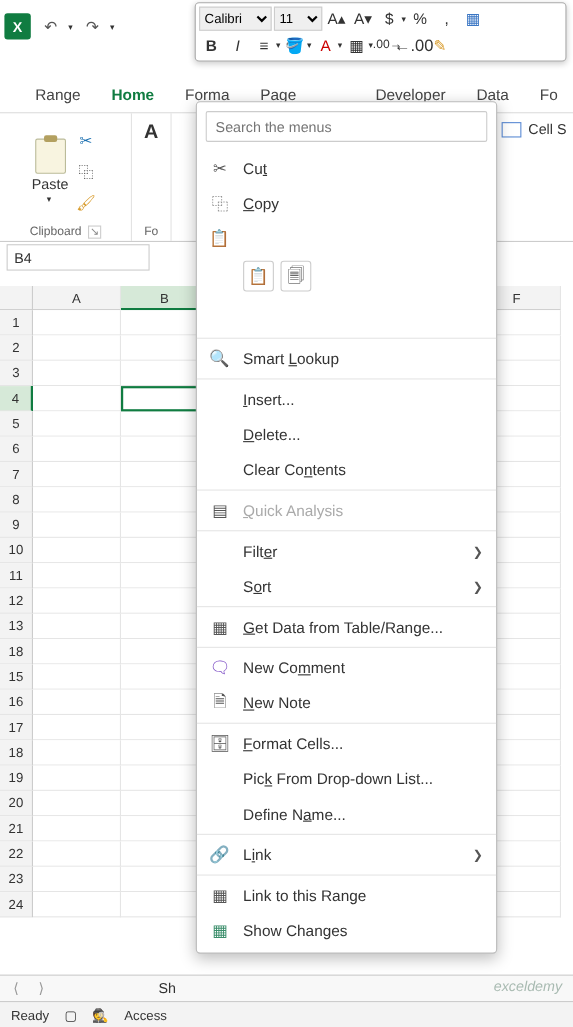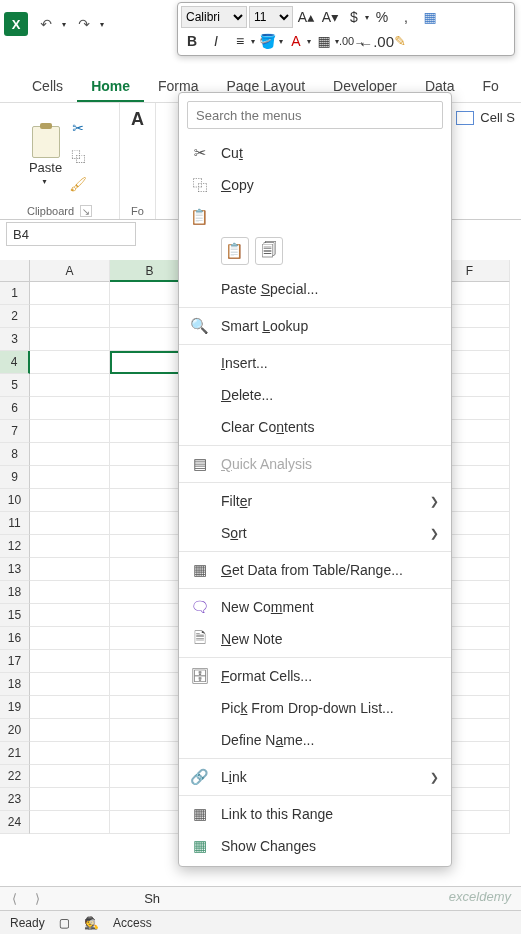--- a/index.html
+++ b/index.html
@@ -107,21 +107,21 @@
     <span class="drop-arrow">▾</span>
     <div class="mini-btn">▦</div>
     <span class="drop-arrow">▾</span>
     <div class="mini-btn" style="font-size:11px">.00→</div>
     <div class="mini-btn" style="font-size:15px">←.00</div>
     <div class="mini-btn" style="color:#d89b2b">✎</div>
   </div>
 </div>
 
 <div class="tabs">
-  <div class="tab">Cells</div>
+  <div class="tab">Range</div>
   <div class="tab active">Home</div>
   <div class="tab">Forma</div>
   <div class="tab">Page Layout</div>
   <div class="tab">Developer</div>
   <div class="tab">Data</div>
   <div class="tab">Fo</div>
 </div>
 
 <div class="ribbon">
   <div class="group" style="width:120px">
@@ -361,21 +361,20 @@
     </div>
   <div class="ctx-item">
       <span class="ctx-ico" style="color:#c79a3a">📋</span>
     </div>
   <div class="ctx-paste-opts">
     <div class="paste-opt">📋</div>
     <div class="paste-opt">🗐</div>
   </div>
   <div class="ctx-item">
       <span class="ctx-ico"></span>
-      <span class="ctx-label">Paste <u>S</u>pecial...</span>
     </div>
   <div class="ctx-sep"></div>
   <div class="ctx-item">
       <span class="ctx-ico" style="color:#3a76c4">🔍</span>
       <span class="ctx-label">Smart <u>L</u>ookup</span>
     </div>
   <div class="ctx-sep"></div>
   <div class="ctx-item">
       <span class="ctx-ico"></span>
       <span class="ctx-label"><u>I</u>nsert...</span>

